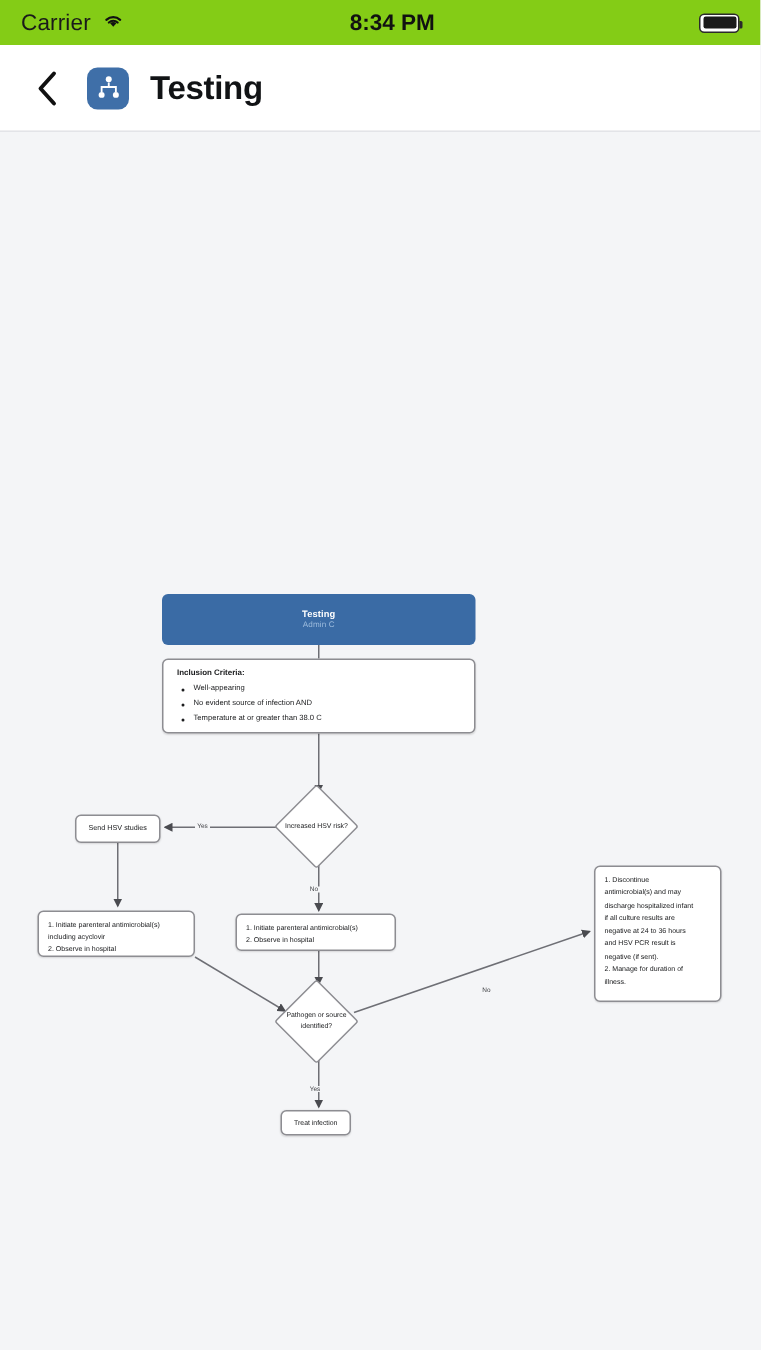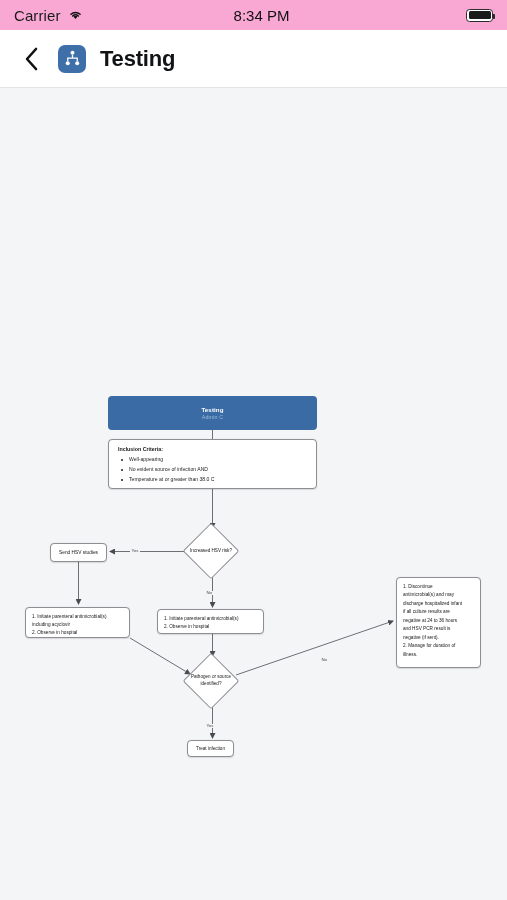--- a/index.html
+++ b/index.html
@@ -6,30 +6,30 @@
   html,body { width:507px; height:900px; }
   body {
     font-family:"Liberation Sans", sans-serif;
     background:#f4f5f7;
     overflow:hidden;
     position:relative;
   }
 
   
   .statusbar{
-    height:30px; background:#f9a8d4;
+    height:30px; background:#84cc16;
     display:flex; align-items:center;
     padding:0 14px; position:relative;
   }
   .sb-left{ display:flex; align-items:center; gap:7px; }
   .sb-carrier{ font-size:15px; color:#1a1a1a; font-weight:400; letter-spacing:.1px; }
   .sb-time{
     position:absolute; left:0; right:0; top:0; bottom:0;
     display:flex; align-items:center; justify-content:center;
-    font-size:15px; font-weight:400; color:#111; pointer-events:none;margin-left:16px;
+    font-size:15px; font-weight:700; color:#111; pointer-events:none;margin-left:16px;
   }
   .sb-right{ margin-left:auto; display:flex; align-items:center; }
   .battery{
     width:27px; height:13px; border:1.4px solid #2b2b2b;
     border-radius:3.5px; position:relative; padding:1.5px; background:#fff;
   }
   .battery::after{
     content:""; position:absolute; right:-3.4px; top:4px;
     width:2px; height:5px; background:#2b2b2b; border-radius:0 1px 1px 0;
   }

